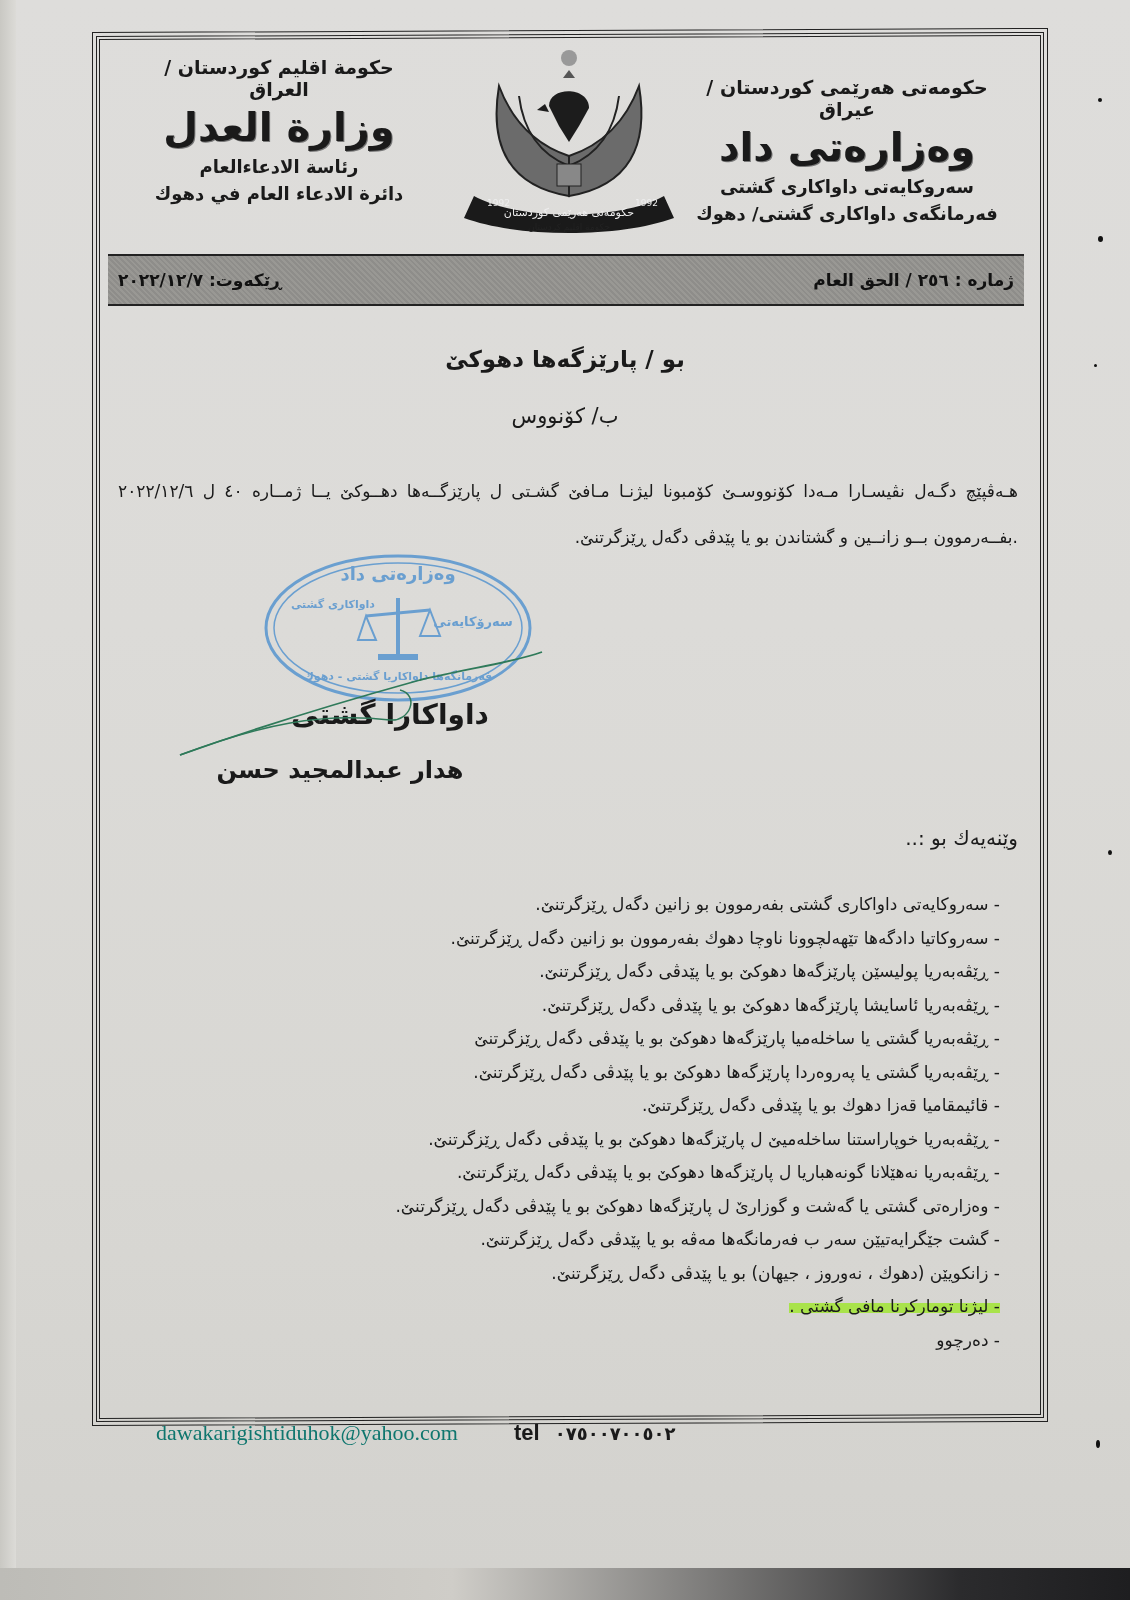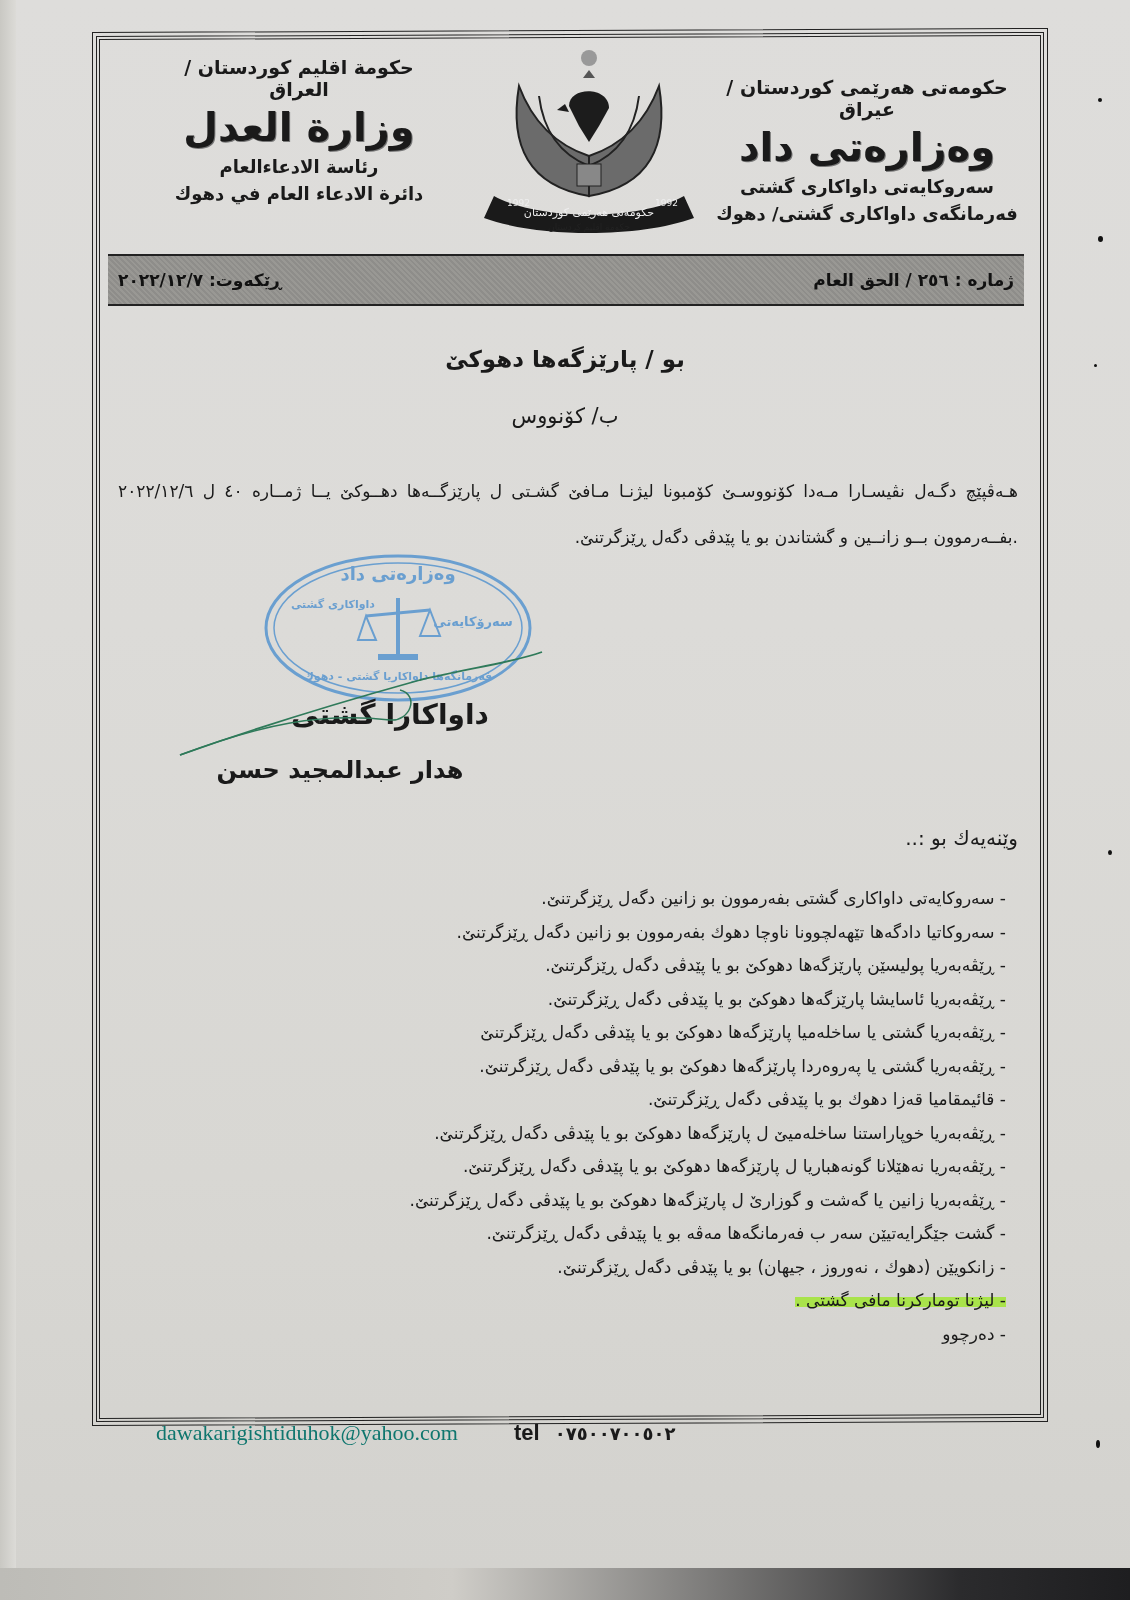--- a/index.html
+++ b/index.html
@@ -22,21 +22,21 @@
     position:absolute; left:0; top:1568px; width:1130px; height:32px;
     background:linear-gradient(90deg,#bdbcb7 0%,#cfcdc8 40%,#2b2b2d 85%,#1e1e20 100%);
   }
   .frame {
     position:absolute; left:96px; top:34px; width:940px; height:1378px;
     border:4px double #222;
     outline:1px solid #222; outline-offset:3px;
     transform:skewY(-0.25deg);
   }
   .header {
-    position:absolute; left:124px; top:40px; width:916px; height:212px;
+    position:absolute; left:104px; top:40px; width:916px; height:212px;
   }
   .hdr-right { position:absolute; right:8px; top:34px; width:330px; text-align:center; direction:rtl; }
   .hdr-left  { position:absolute; left:30px; top:14px; width:290px; text-align:center; direction:rtl; }
   .hdr-line  { font-size:19px; margin:2px 0; font-weight:600; }
   .hdr-big   { font-size:40px; font-weight:900; letter-spacing:1px; margin:4px 0 6px; text-shadow:1px 1px 0 #777; }
   .hdr-small { font-size:18px; font-weight:600; margin:6px 0; }
   .emblem { position:absolute; left:345px; top:6px; width:240px; height:190px; }
   .ref-bar {
     position:absolute; left:108px; top:254px; width:916px; height:52px;
     background:repeating-linear-gradient(45deg,#8e8d8a 0 2px,#999894 2px 4px);
@@ -54,21 +54,21 @@
     font-size:17px; line-height:46px;
   }
   .stamp { position:absolute; left:258px; top:548px; width:280px; height:160px; }
   .sig-title { position:absolute; left:270px; top:698px; width:240px; text-align:center; font-size:28px; font-weight:700; direction:rtl; }
   .sig-name  { position:absolute; left:200px; top:756px; width:280px; text-align:center; font-size:24px; font-weight:700; direction:rtl; }
   .signature { position:absolute; left:170px; top:650px; width:380px; height:110px; pointer-events:none; }
   .cc-heading {
     position:absolute; right:112px; top:826px; direction:rtl;
     font-size:20px; 
   }
-  .cc-list { position:absolute; right:112px; top:870px; width:860px; direction:rtl; margin:12px; padding:0; list-style:none; }
+  .cc-list { position:absolute; right:112px; top:870px; width:860px; direction:rtl; margin:18px; padding:0; list-style:none; }
   .cc-item { font-size:17px; line-height:33.5px; white-space:nowrap; text-align:right; }
   .hl { background:linear-gradient(180deg,transparent 35%,#a9e34b 35%,#a9e34b 85%,transparent 85%); }
   .footer {
     position:absolute; left:156px; top:1418px; width:700px; height:30px;
     display:flex; align-items:center; gap:56px;
   }
   .email { font-family:"Liberation Serif", serif; font-size:22px; color:#0f766e; }
   .tel-label { font-family:"Liberation Sans", sans-serif; font-weight:700; font-size:22px; }
   .tel-num { font-weight:700; font-size:18px; letter-spacing:1px; margin-left:10px; }
   .speck { position:absolute; background:#111; border-radius:50%; }
@@ -149,21 +149,21 @@
 <ul class="cc-list">
   <li class="cc-item">- سەروکایەتی داواکاری گشتی بفەرموون بو زانین دگەل ڕێزگرتنێ.</li>
   <li class="cc-item">- سەروکاتیا دادگەها تێهەلچوونا ناوچا دهوك بفەرموون بو زانین دگەل ڕێزگرتنێ.</li>
   <li class="cc-item">- ڕێڤەبەریا پولیسێن پارێزگەها دهوکێ بو یا پێدڤی دگەل ڕێزگرتنێ.</li>
   <li class="cc-item">- ڕێڤەبەریا ئاسایشا پارێزگەها دهوکێ بو یا پێدڤی دگەل ڕێزگرتنێ.</li>
   <li class="cc-item">- ڕێڤەبەریا گشتی یا ساخلەمیا پارێزگەها دهوکێ بو یا پێدڤی دگەل ڕێزگرتنێ</li>
   <li class="cc-item">- ڕێڤەبەریا گشتی یا پەروەردا پارێزگەها دهوکێ بو یا پێدڤی دگەل ڕێزگرتنێ.</li>
   <li class="cc-item">- قائیمقامیا قەزا دهوك بو یا پێدڤی دگەل ڕێزگرتنێ.</li>
   <li class="cc-item">- ڕێڤەبەریا خوپاراستنا ساخلەمیێ ل پارێزگەها دهوکێ بو یا پێدڤی دگەل ڕێزگرتنێ.</li>
   <li class="cc-item">- ڕێڤەبەریا نەهێلانا گونەهباریا ل پارێزگەها دهوکێ بو یا پێدڤی دگەل ڕێزگرتنێ.</li>
-  <li class="cc-item">- ڕێڤەبەریا زانین یا گەشت و گوزارێ ل پارێزگەها دهوکێ بو یا پێدڤی دگەل ڕێزگرتنێ.</li>
+  <li class="cc-item">- وەزارەتی گشتی یا گەشت و گوزارێ ل پارێزگەها دهوکێ بو یا پێدڤی دگەل ڕێزگرتنێ.</li>
   <li class="cc-item">- گشت جێگرایەتیێن سەر ب فەرمانگەها مەڤە بو یا پێدڤی دگەل ڕێزگرتنێ.</li>
   <li class="cc-item">- زانکویێن (دهوك ، نەوروز ، جیهان) بو یا پێدڤی دگەل ڕێزگرتنێ.</li>
   <li class="cc-item"><span class="hl">- لیژنا تومارکرنا مافی گشتی .</span></li>
   <li class="cc-item">- دەرچوو</li>
 </ul>
 
 <div class="footer">
   <span class="email">dawakarigishtiduhok@yahoo.com</span>
   <span>
     <span class="tel-label">tel</span>

